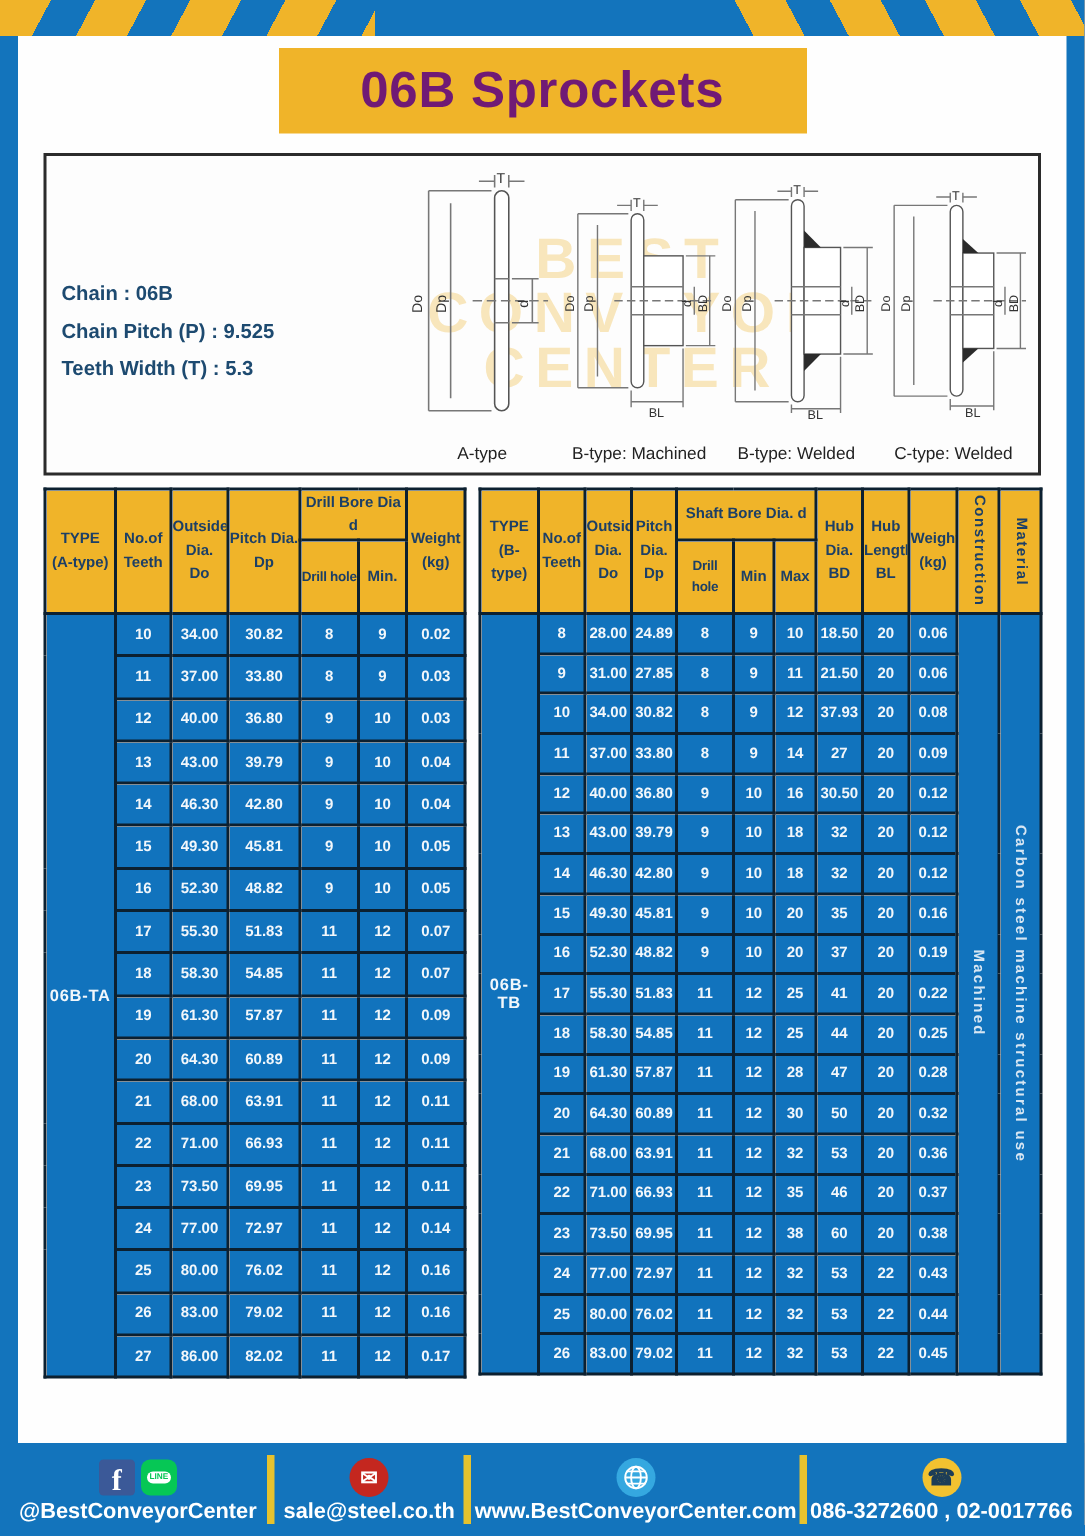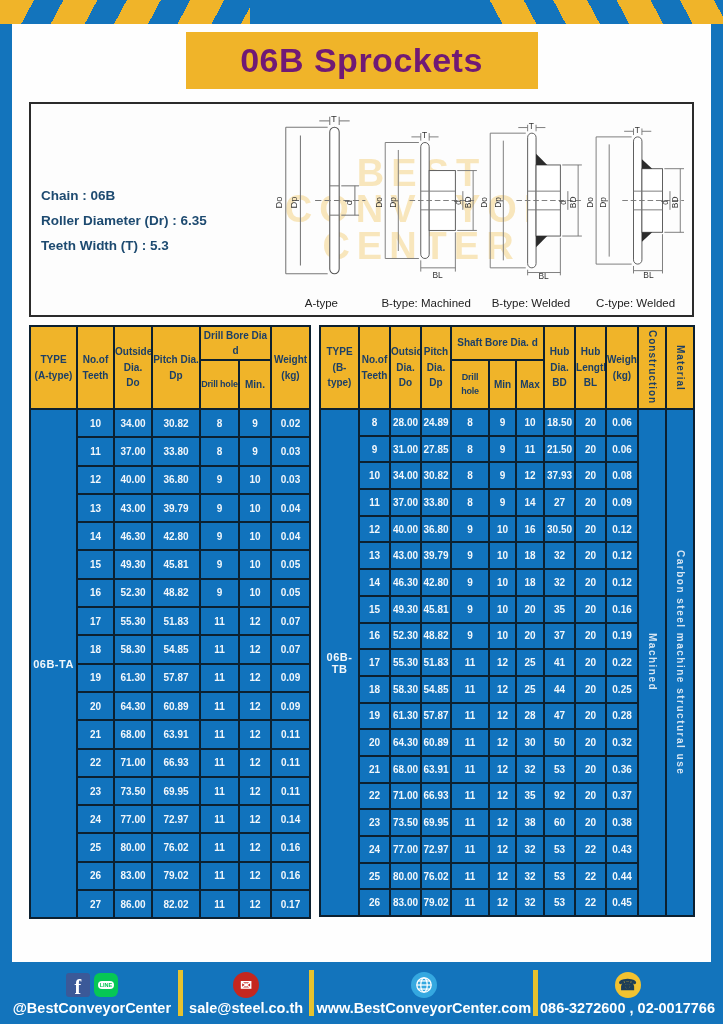--- a/index.html
+++ b/index.html
@@ -77,21 +77,21 @@
 
     <div class="panel">
       <div class="watermark">
         <span>BEST</span>
         <span>CONVEYOR</span>
         <span>CENTER</span>
       </div>
 
       <div class="specs">
         <div>Chain  : 06B</div>
-        <div>Roller Diameter (Dr)  : 6.35</div>
+        <div>Chain Pitch (P)  :  9.525</div>
         <div>Teeth Width (T)  :  5.3</div>
       </div>
 
       <div class="figures">
 
         <figure class="fig">
           <svg viewBox="0 0 100 168">
             <g stroke="#777" fill="none" stroke-width="1">
               <rect x="58" y="14" width="9" height="140" rx="4.5" fill="#fff" stroke="#555"></rect>
               <line x1="58" y1="70" x2="67" y2="70"></line>
@@ -642,21 +642,21 @@
               <td>20</td>
               <td>0.36</td>
             </tr>
             <tr>
               <td>22</td>
               <td>71.00</td>
               <td>66.93</td>
               <td>11</td>
               <td>12</td>
               <td>35</td>
-              <td>92</td>
+              <td>46</td>
               <td>20</td>
               <td>0.37</td>
             </tr>
             <tr>
               <td>23</td>
               <td>73.50</td>
               <td>69.95</td>
               <td>11</td>
               <td>12</td>
               <td>38</td>

